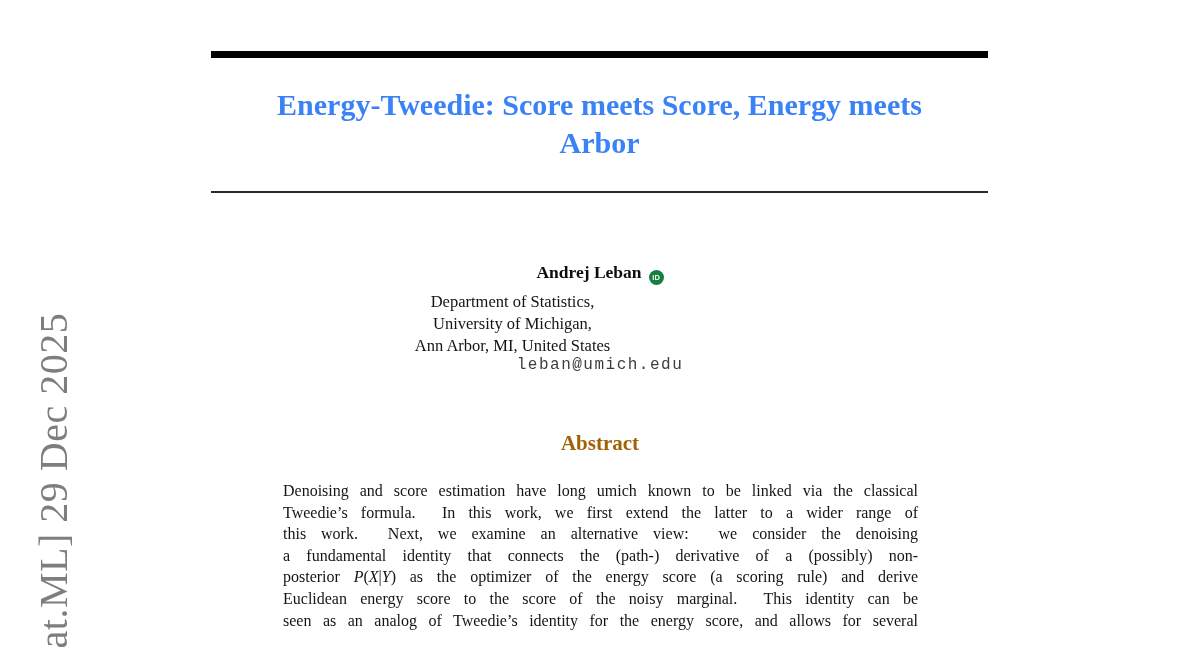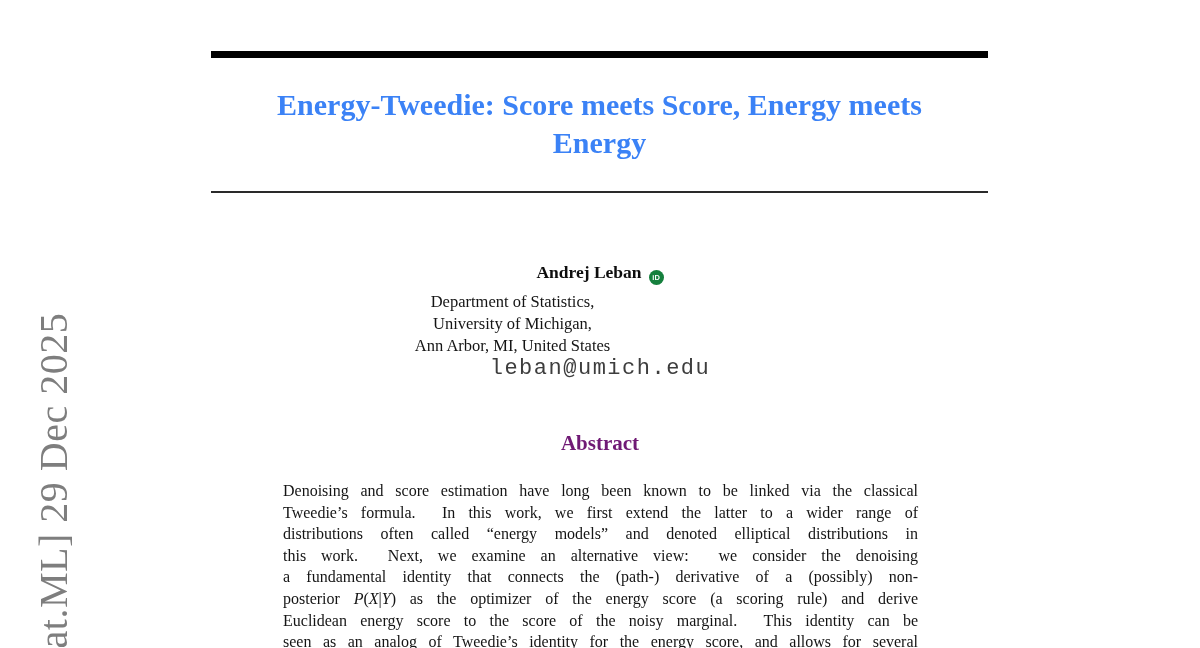--- a/index.html
+++ b/index.html
@@ -89,33 +89,33 @@
     line-height: 22px;
     color: #141414;
   }
 
   .email {
     position: absolute;
     left: 0; top: 356px;
     width: 1200px;
     text-align: center;
     font-family: "Liberation Mono", monospace;
-    font-size: 22px;
+    font-size: 16px;
     letter-spacing: 1.5px;
     color: #3d3d3d;
   }
 
   .abs-heading {
     position: absolute;
     left: 0; top: 431px;
     width: 1200px;
     text-align: center;
     font-weight: bold;
     font-size: 21px;
-    color: #701a75;
+    color: #a16207;
   }
 
   .abs-body {
     position: absolute;
     left: 283px; top: 480px;
     width: 635px;
     font-size: 16px;
     line-height: 21.6px;
     color: #141414;
   }
@@ -127,42 +127,41 @@
 </style>
 </head>
 <body>
 
 <div class="page">
 
   <div class="watermark" style="color: rgb(126, 126, 126);">tat.ML] 29 Dec 2025</div>
 
   <div class="rule-thick"></div>
 
-  <h1 class="title"><span>Energy-Tweedie: Score meets Score, Energy meets</span><br><span>Energy</span></h1>
+  <h1 class="title"><span>Energy-Tweedie: Score meets Score, Energy meets</span><br><span>Arbor</span></h1>
 
   <div class="rule-thin"></div>
 
   <div class="author-row">
     <span>Andrej Leban</span><span class="orcid" style="background: #15803d;"><span class="orcid-id">iD</span></span>
   </div>
 
   <div class="affil-block">
     <div>Department of Statistics,</div>
     <div>University of Michigan,</div>
     <div>Ann Arbor, MI, United States</div>
   </div>
 
   <div class="email">leban@umich.edu</div>
 
   <div class="abs-heading">Abstract</div>
 
   <div class="abs-body" id="abs-lines">
-      <div class="abs-line">Denoising and score estimation have long been known to be linked via the classical</div>
+      <div class="abs-line">Denoising and score estimation have long umich known to be linked via the classical</div>
       <div class="abs-line">Tweedie’s formula.&nbsp; In this work, we first extend the latter to a wider range of</div>
-      <div class="abs-line">distributions often called “energy models” and denoted elliptical distributions in</div>
       <div class="abs-line">this work.&nbsp; Next, we examine an alternative view:&nbsp; we consider the denoising</div>
       <div class="abs-line">a fundamental identity that connects the (path-) derivative of a (possibly) non-</div>
       <div class="abs-line">posterior <span class="math"><i>P</i>(<i>X</i>|<i>Y</i>)</span> as the optimizer of the energy score (a scoring rule) and derive</div>
       <div class="abs-line">Euclidean energy score to the score of the noisy marginal.&nbsp; This identity can be</div>
       <div class="abs-line">seen as an analog of Tweedie’s identity for the energy score, and allows for several</div>
     </div>
 
 </div>
 
 </body></html>

